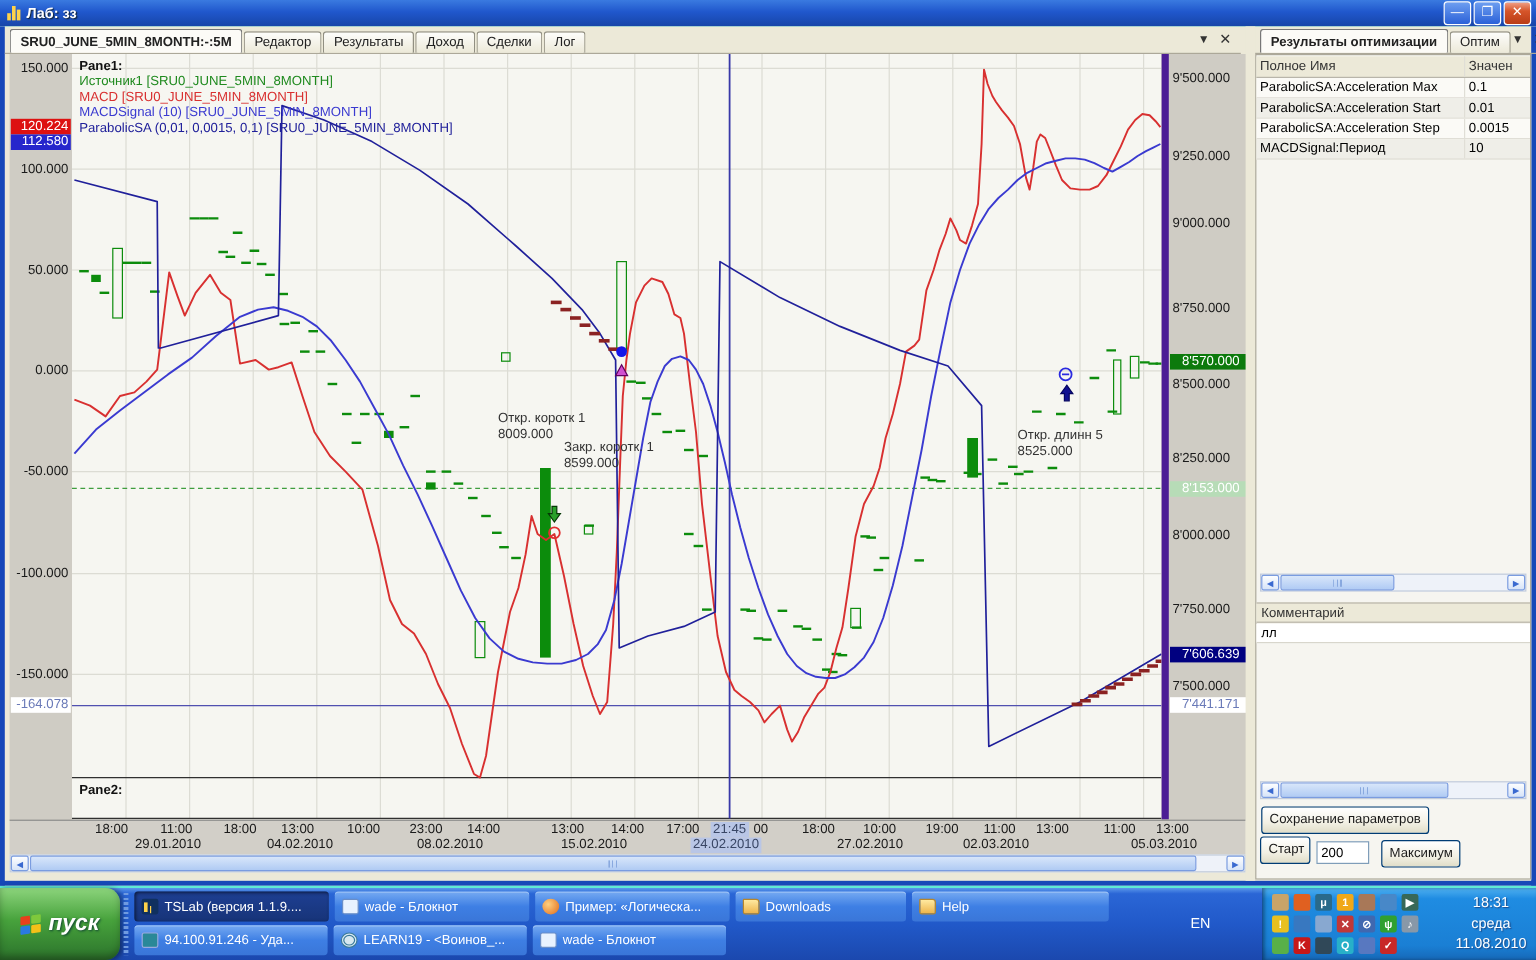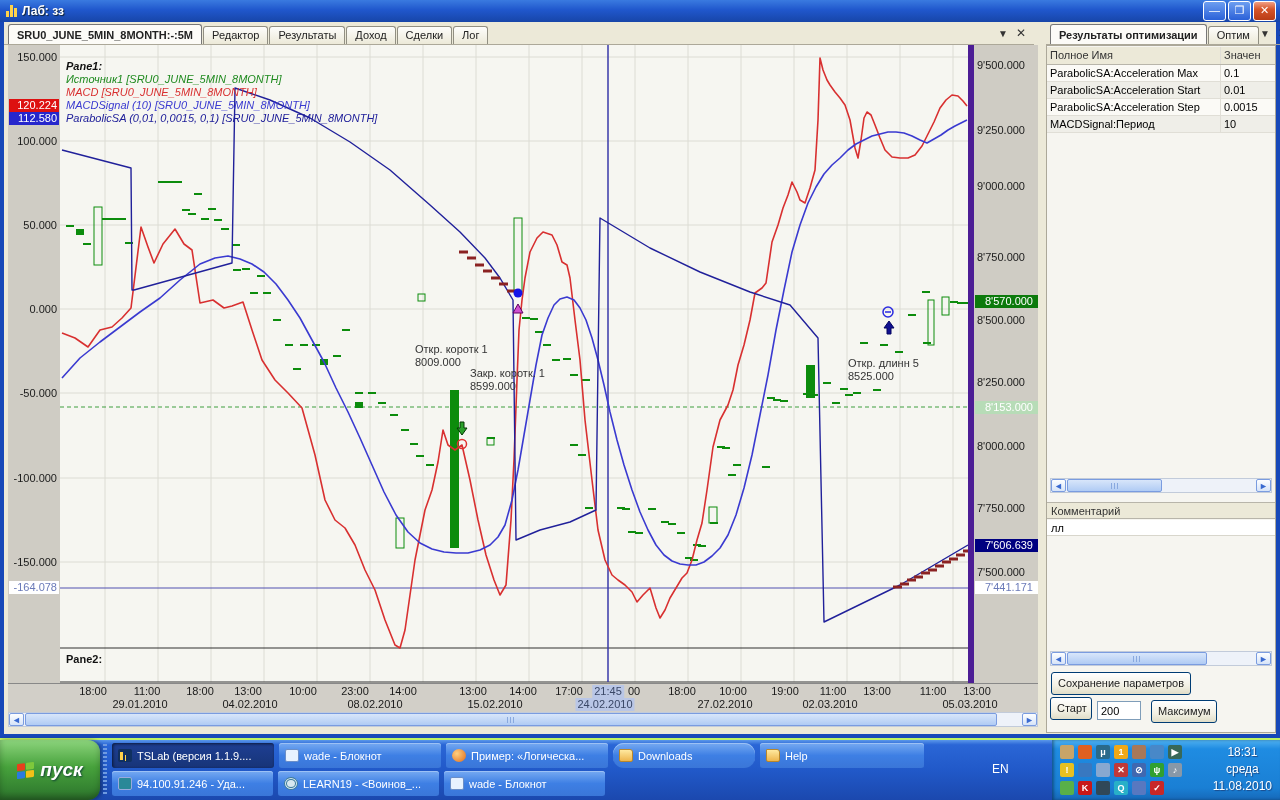--- a/index.html
+++ b/index.html
@@ -1,16 +1,16 @@
 <!DOCTYPE html>
 <html><head>
 <meta charset="utf-8">
 <style>
   html,body{margin:0;padding:0;background:#000;}
-  #screen{position:relative;width:1280px;height:800px;overflow:hidden;font-family:"Liberation Sans",sans-serif;font-size:11px;background:#bef264;}
+  #screen{position:relative;width:1280px;height:800px;overflow:hidden;font-family:"Liberation Sans",sans-serif;font-size:11px;background:#5eead4;}
   
   #titlebar{position:absolute;left:0;top:0;width:1280px;height:22px;background:linear-gradient(180deg,#3a7ae0 0%,#2057cc 45%,#1745a8 100%);color:#fff;display:flex;align-items:center;padding:0 4px;box-sizing:border-box;}
   #title-icon{display:inline-flex;align-items:flex-end;gap:1px;height:12px;margin:0 5px 0 2px;}
   #title-icon i{display:block;width:3px;background:#ffd24a;}
   #title-text{font-weight:bold;font-size:12px;text-shadow:1px 1px 1px #123;}
   #win-btns{margin-left:auto;display:flex;gap:2px;}
   .winbtn{width:21px;height:18px;border-radius:3px;border:1px solid #fff;color:#fff;font-size:11px;line-height:16px;text-align:center;background:linear-gradient(180deg,#6d9ef0,#2b61d8);}
   .winbtn.close{background:linear-gradient(180deg,#f0a086,#d6552a 40%,#b93c16);}
   #window-body{position:absolute;left:0;top:22px;width:1280px;height:716px;background:#ece9d8;border-left:4px solid #1748b8;border-right:4px solid #1748b8;border-bottom:4px solid #1748b8;box-sizing:border-box;}
   
@@ -23,21 +23,21 @@
   
   #chart-region{position:absolute;left:0;top:23px;width:1034px;height:689px;}
   #left-gutter{position:absolute;left:4px;top:0;width:52px;height:638px;background:#cfccc4;border-right:1px solid #9a978e;}
   #right-gutter{position:absolute;left:964px;top:0;width:70px;height:638px;background:#cfccc4;border-left:6px solid #4c1d95;}
   .axlbl{position:absolute;height:13px;line-height:13px;color:#1a1a1a;font-size:11px;white-space:nowrap;}
   #left-gutter .axlbl{right:3px;text-align:right;}
   #right-gutter .axlbl{left:3px;}
   .axlbl.tag{left:1px !important;right:1px !important;padding:0 2px;text-align:center;}
   #plot{position:absolute;left:56px;top:0;width:908px;height:638px;background:#f6f6f1;}
   #plot svg{position:absolute;left:0;top:0;}
-  #legend{position:absolute;left:6px;top:15px;line-height:13px;font-size:11px;font-style:italic;}
+  #legend{position:absolute;left:6px;top:4px;line-height:13px;font-size:11px;}
   #pane1-label,#pane2-label{font-weight:bold;color:#111;}
   #pane2-label{position:absolute;left:6px;top:608px;}
   .annot{position:absolute;font-weight:normal;color:#333;line-height:13px;white-space:nowrap;}
   #timeband{position:absolute;left:4px;top:638px;width:1030px;height:28px;background:#d2cfc8;border-top:1px solid #888;}
   .tlbl{position:absolute;transform:translateX(-50%);white-space:nowrap;color:#1a1a1a;height:13px;line-height:13px;}
   .tlbl.hl{background:#b9c6e6;color:#3a4766;padding:0 2px;}
   .trow1{top:1px;} .trow2{top:14px;}
   
   .hscroll{position:absolute;height:15px;background:#eef2f9;border:1px solid #c2cbda;box-sizing:border-box;}
   .sbtn{position:absolute;top:0;width:15px;height:13px;background:linear-gradient(180deg,#fdfeff,#d7e4f8);border:1px solid #7a9ce0;border-radius:2px;color:#3a6ad0;font-size:9px;line-height:12px;text-align:center;box-sizing:border-box;}
@@ -435,21 +435,21 @@
           <span>TSLab (версия 1.1.9....</span>
         </div>
         <div class="taskbtn" style="left: 279px; top: 3px; width: 162px;">
           <span class="tico notepad"></span>
           <span>wade - Блокнот</span>
         </div>
         <div class="taskbtn" style="left: 446px; top: 3px; width: 162px;">
           <span class="tico globe"></span>
           <span>Пример: «Логическа...</span>
         </div>
-        <div class="taskbtn" style="left: 613px; top: 3px; width: 142px; border-radius: 11px;">
+        <div class="taskbtn" style="left: 613px; top: 3px; width: 142px;">
           <span class="tico folder"></span>
           <span>Downloads</span>
         </div>
         <div class="taskbtn" style="left: 760px; top: 3px; width: 164px;">
           <span class="tico folder"></span>
           <span>Help</span>
         </div>
         <div class="taskbtn" style="left: 112px; top: 31px; width: 161px;">
           <span class="tico remote"></span>
           <span>94.100.91.246 - Уда...</span>

